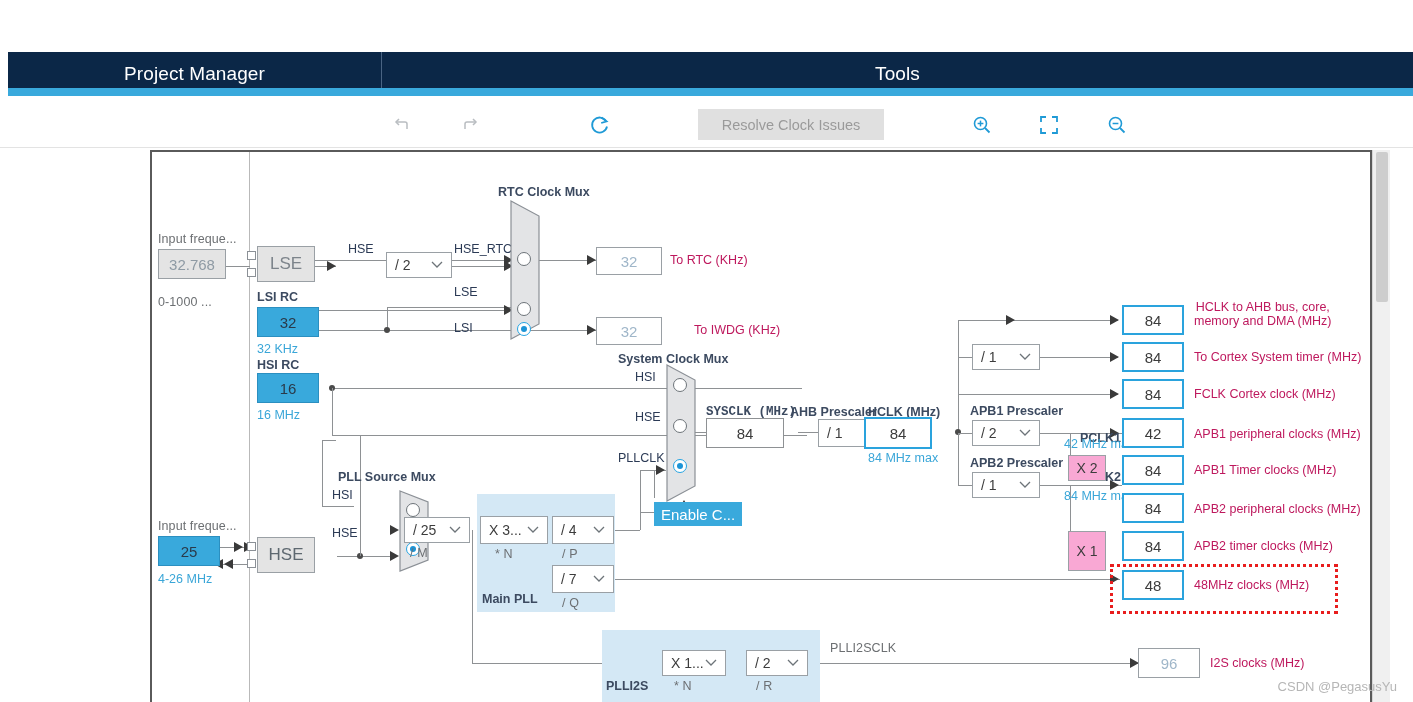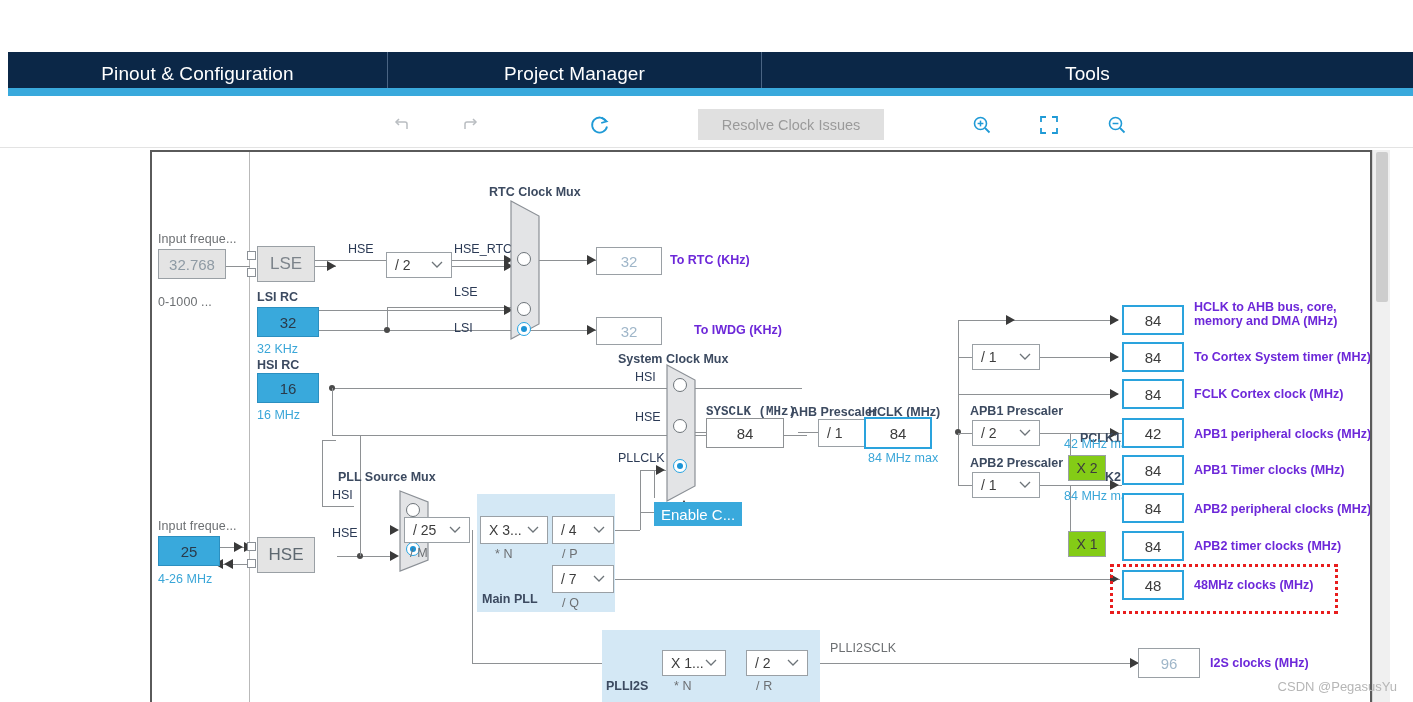--- a/index.html
+++ b/index.html
@@ -106,22 +106,22 @@
     position: absolute; color: #3c4a60; font-size: 12.5px; font-weight: bold;
     white-space: nowrap;
   }
   .lbl-blue {
     position: absolute; color: #3aa6d8; font-size: 12.5px; white-space: nowrap;
   }
   .lbl-sig {
     position: absolute; color: #2b3a55; font-size: 12.5px; white-space: nowrap;
   }
   .out-label {
-    position: absolute; color: #6d28d9; font-size: 12.5px; font-weight: bold;
-    white-space: nowrap; line-height: 14px;
+    position: absolute; color: #be185d; font-size: 12.5px; font-weight: normal;
+    white-space: nowrap; line-height: 14px; text-align: center;
   }
 
   
   .vbox {
     position: absolute; display: flex; align-items: center; justify-content: center;
     font-size: 15px; background: #ffffff; color: #3c3c3c;
     border: 1px solid #8e9194;
   }
   .vbox.blue-edit {
     background: #39a9dc; color: #2a3a4a; border: 1px solid #2b8fc0;
@@ -156,21 +156,21 @@
     position: absolute; background: #ffffff; border: 1px solid #9aa0a5;
     display: flex; align-items: center;
     font-size: 14px; color: #3c3c3c; padding-left: 8px;
   }
   .combo .cv { flex: 1 1 auto; white-space: nowrap; overflow: hidden; }
   .combo .carat {
     width: 16px; margin-right: 6px; display: flex;
     align-items: center; justify-content: center;
   }
   .plainbox {
-    position: absolute; background: #84cc16; border: 1px solid #9aa0a5;
+    position: absolute; background: #f9a8d4; border: 1px solid #9aa0a5;
     display: flex; align-items: center; justify-content: center;
     font-size: 14px; color: #3c3c3c;
   }
 
   
   .pllgroup { position: absolute; background: #d4e8f5; }
 
   
   .mux { position: absolute; }
   .radio {
@@ -217,21 +217,20 @@
   }
 </style>
 </head>
 <body>
 
 <div id="root">
 
 
   <div class="tabbar">
     <div class="tabstrip">
-      <div class="tab t1">Pinout &amp; Configuration</div>
       <div class="tab t3">Project Manager</div>
       <div class="tab t4">Tools</div>
     </div>
   </div>
   <div class="tabunderline"></div>
 
   <div class="toolbar"></div>
 
   <div class="tb-icon" style="left:385px;">
     <svg width="20" height="20" viewBox="0 0 20 20">
@@ -408,21 +407,21 @@
               <polyline points="1,1 6,6 11,1" fill="none" stroke="#6d7479" stroke-width="1.3"></polyline>
             </svg>
         </span>
       </div>
       <div class="lbl-sig" style="left:302px; top:90px;">HSE_RTC</div>
 
       <div class="lbl-sig" style="left:302px; top:133px;">LSE</div>
 
       <div class="lbl-sig" style="left:302px; top:169px;">LSI</div>
 
-      <div class="lbl-dark" style="left:337px; top:33px;">RTC Clock Mux</div>
+      <div class="lbl-dark" style="left:346px; top:33px;">RTC Clock Mux</div>
       <svg class="mux" style="left:358px; top:48px;" width="30" height="140">
         <polygon points="1,1 29,16 29,124 1,139" fill="#e3e4e6" stroke="#8b9096" stroke-width="1.2"></polygon>
       </svg>
       <div class="radio" style="left:365px; top:100px;"></div>
       <div class="radio" style="left:365px; top:150px;"></div>
       <div class="radio sel" style="left:365px; top:170px;"></div>
 
       <div class="vbox disabled" style="left:444px; top:95px; width:66px; height:28px;">32</div>
       <div class="out-label" style="left:518px; top:101px;">To RTC (KHz)</div>
       <div class="vbox disabled" style="left:444px; top:165px; width:66px; height:28px;">32</div>
@@ -548,21 +547,21 @@
           <svg width="12" height="8" viewBox="0 0 12 8">
               <polyline points="1,1 6,6 11,1" fill="none" stroke="#6d7479" stroke-width="1.3"></polyline>
             </svg>
         </span>
       </div>
       <div class="lbl-dark" style="left:928px; top:279px;">PCLK1</div>
       <div class="lbl-blue" style="left:912px; top:285px;">42 MHz max</div>
       <div class="lbl-dark" style="left:928px; top:318px;">PCLK2</div>
       <div class="lbl-blue" style="left:912px; top:337px;">84 MHz max</div>
       <div class="plainbox" style="left:916px; top:303px; width:38px; height:26px;">X 2</div>
-      <div class="plainbox" style="left:916px; top:379px; width:38px; height:26px;">X 1</div>
+      <div class="plainbox" style="left:916px; top:379px; width:38px; height:40px;">X 1</div>
 
       <div class="vbox blue-out" style="left:970px; top:153px; width:62px; height:30px;">84</div>
       <div class="out-label" style="left:1042px; top:148px;">HCLK to AHB bus, core,<br>memory and DMA (MHz)</div>
 
       <div class="vbox blue-out" style="left:970px; top:190px; width:62px; height:30px;">84</div>
       <div class="out-label" style="left:1042px; top:198px;">To Cortex System timer (MHz)</div>
 
       <div class="vbox blue-out" style="left:970px; top:227px; width:62px; height:30px;">84</div>
       <div class="out-label" style="left:1042px; top:235px;">FCLK Cortex clock (MHz)</div>
 

